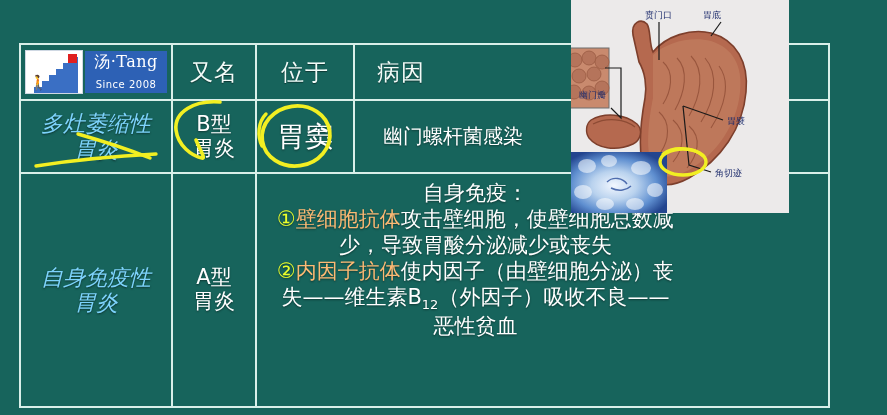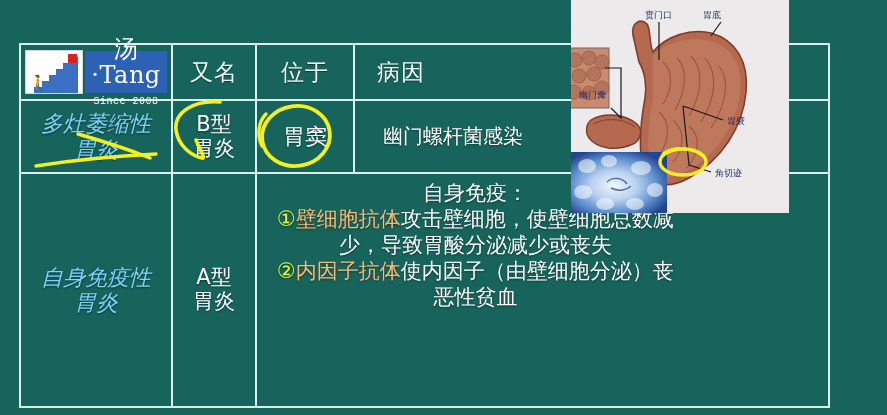--- a/index.html
+++ b/index.html
@@ -46,30 +46,30 @@
     width:56px;height:42px;background:#ffffff;position:relative;overflow:hidden;
     border:1px solid #cfd8e3;flex:0 0 auto;
   }
   .stair{position:absolute;left:0;bottom:0;width:100%;height:100%;}
   .logo-flag{position:absolute;right:5px;top:3px;width:9px;height:9px;background:#e02020;}
   .runner{position:absolute;left:3px;bottom:2px;font-size:15px;color:#d01616;line-height:1;}
   .logo-right{
     flex:1;height:42px;background:#2d61b5;display:flex;flex-direction:column;
     align-items:center;justify-content:center;color:#fff;
   }
-  .logo-tang{font-family:"DejaVu Serif","Liberation Serif",serif;font-size:24px;line-height:1.05;letter-spacing:.5px;}
-  .logo-since{font-size:10px;letter-spacing:.5px;margin-top:8px;font-family:Liberation Mono, monospace;}
+  .logo-tang{font-family:"DejaVu Serif","Liberation Serif",serif;font-size:16px;line-height:1.05;letter-spacing:.5px;}
+  .logo-since{font-size:10px;letter-spacing:.5px;margin-top:8px;}
 
   
   .yellow{color:#7dd3fc;text-shadow:0 1px 2px rgba(0,0,0,.5);font-style:italic;}
   .white{color:#ffffff;text-shadow:0 1px 2px rgba(0,0,0,.45);}
   .two-line{font-size:22px;line-height:1.14;}
   .two-line .ln2{display:block;}
   .c1 .two-line{font-size:21px;}
-  .one-line{font-size:22px;}
+  .one-line{font-size:28px;}
   .cause-1{font-size:20px;padding-left:20px;width:100%;text-align:left;justify-content:flex-start;font-family:Liberation Mono, monospace;}
 
   
   .c3.cause2{align-items:flex-start;justify-content:flex-start;padding:6px 8px 0 12px;}
   .cause-body{font-size:21px;line-height:1.24;text-align:center;color:#fff;
     text-shadow:0 1px 2px rgba(0,0,0,.45);}
   .cause-body .k{color:#fdba74;}
   .cause-body .circnum{color:#eaff2b;}
   sub{font-size:.62em;}
 
@@ -162,20 +162,23 @@
       </div>
       <div class="cell c3 cause2">
         <div class="cause-body">
           <div>自身免疫：</div>
           <div>
             <span class="circnum">①</span><span class="k">壁细胞抗体</span><span>攻击壁细胞，使壁细胞总数减</span>
           </div>
           <div>少，导致胃酸分泌减少或丧失</div>
           <div>
             <span class="circnum">②</span><span class="k">内因子抗体</span><span>使内因子（由壁细胞分泌）丧</span>
+          </div>
+          <div>
+            <span>失——</span><span>维生素B</span><sub>12</sub><span>（外因子）吸收不良——</span>
           </div>
           <div>恶性贫血</div>
         </div>
       </div>
     </div>
   </div>
 
   <div class="anat">
     <svg width="218" height="213" viewBox="0 0 218 213">
       <rect x="0" y="0" width="218" height="213" fill="#eceaea"></rect>

